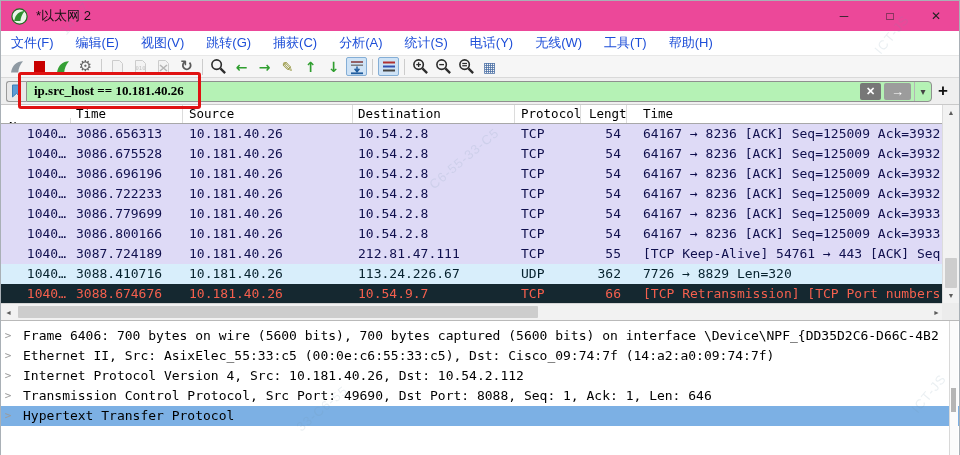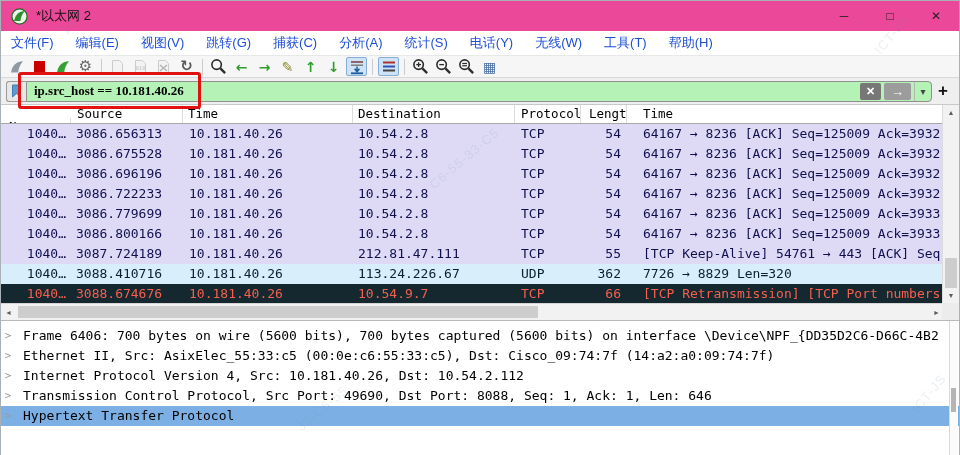--- a/index.html
+++ b/index.html
@@ -248,22 +248,22 @@
     <span class="filter-add">
         <span>+</span>
       </span>
   </div>
 
   <div class="annotation-rect" style="border-color: rgb(224, 18, 18);"></div>
 
   <div class="pktlist">
     <div class="pkt-grid pkt-header">
         <div class="hc h-no">No.</div>
+        <div class="hc c-time">Time</div>
         <div class="hc c-src">Source</div>
-        <div class="hc c-time">Time</div>
         <div class="hc c-dst">Destination</div>
         <div class="hc c-proto">Protocol</div>
         <div class="hc h-len">Length</div>
         <div class="hc c-info">Time</div>
       </div>
     <div>
         <div class="pkt-grid pkt-row row-tcp">
           <div class="c-no">1040…</div>
           <div class="c-time">3086.656313</div>
           <div class="c-src">10.181.40.26</div>

